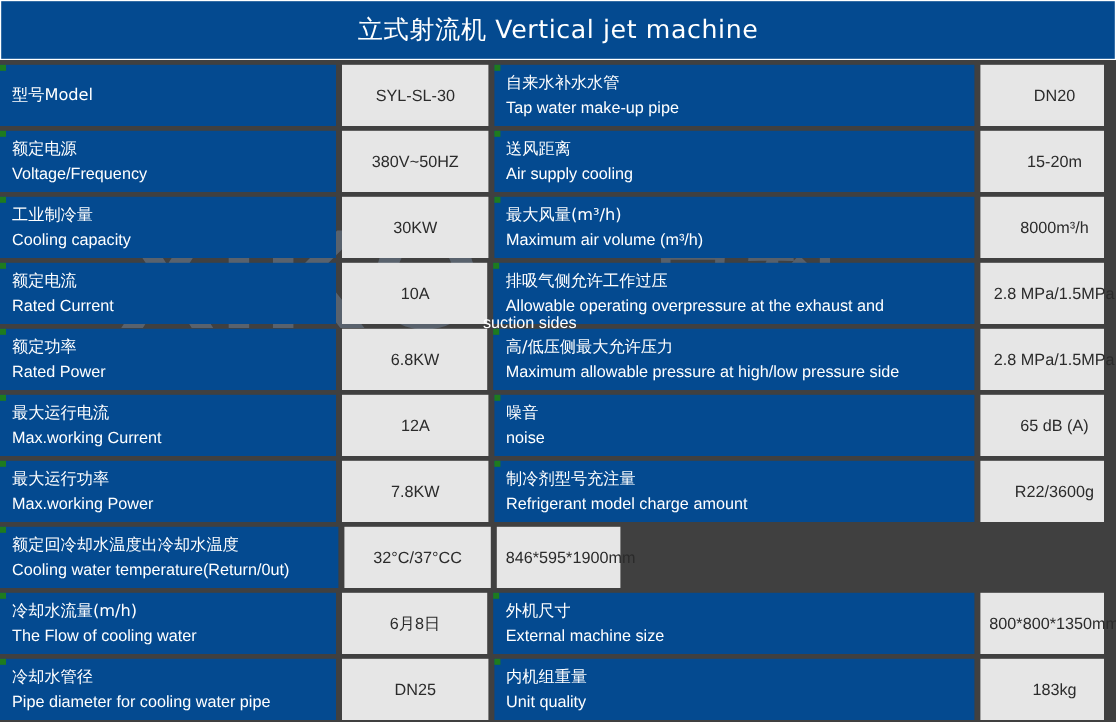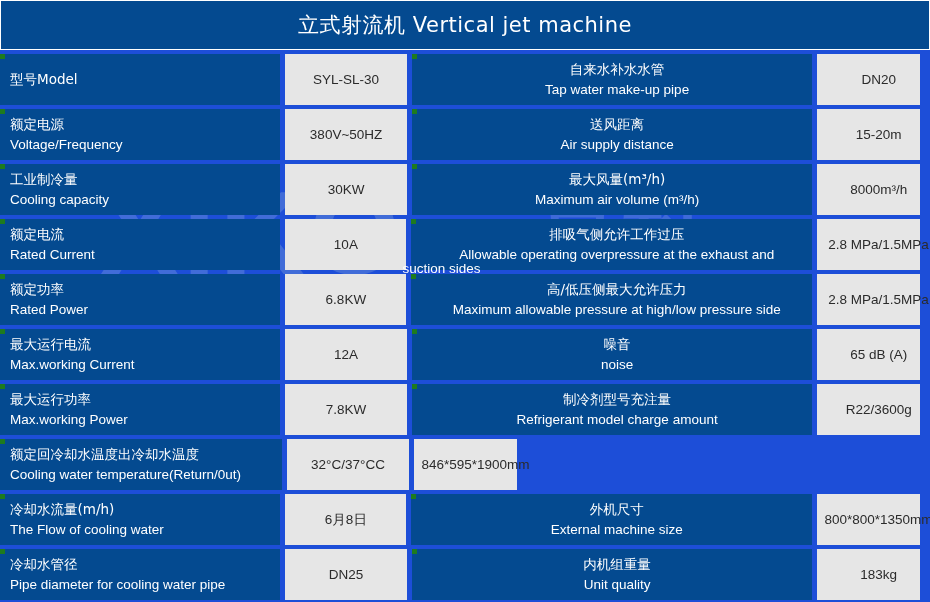--- a/index.html
+++ b/index.html
@@ -8,21 +8,21 @@
     width: 930px; height: 602px;
     background: #ffffff;
     font-family: "Liberation Sans", "DejaVu Sans", sans-serif;
     overflow: hidden;
   }
 
   #sheet {
     position: relative;
     width: 930px;
     height: 602px;
-    background: #1d4ed8;
+    background: #404040;
     overflow: hidden;
   }
 
   
   #watermark {
     position: absolute;
     left: 70px;
     top: 168px;
     width: 800px;
     height: 140px;
@@ -132,21 +132,21 @@
     align-items: center;
     justify-content: center;
     font-family: Liberation Sans, sans-serif;
     font-size: 13.5px;
     white-space: nowrap;
   }
 
   
   .c-lbl-left { width: 282px; margin-right: 5px; }
   .c-val-left { width: 122px; margin-right: 5px; }
-  .c-lbl-right { width: 403px; margin-right: 5px; align-items: center; }
+  .c-lbl-right { width: 403px; margin-right: 5px; }
   .c-val-right { width: 103px; margin-right: 10px; padding-left: 20px; }
 
   
   .lbl.overflow3 { overflow: visible; }
   .lbl.overflow3 .cn { font-size: 13.5px; }
   .lbl.overflow3 .en { font-size: 13.5px; }
   .lbl.overflow3 .en.wrap-line2 {
     position: absolute;
     left: -9px;
     bottom: -4px;
@@ -185,21 +185,21 @@
     </div>
 
     <div class="row">
       <div class="cell lbl c-lbl-left">
         <span class="cn">额定电源</span>
         <span class="en">Voltage/Frequency</span>
       </div>
       <div class="cell val c-val-left">380V~50HZ</div>
       <div class="cell lbl c-lbl-right">
         <span class="cn">送风距离</span>
-        <span class="en">Air supply distance</span>
+        <span class="en">Air supply cooling</span>
       </div>
       <div class="cell val c-val-right">15-20m</div>
     </div>
 
     <div class="row">
       <div class="cell lbl c-lbl-left">
         <span class="cn">工业制冷量</span>
         <span class="en">Cooling capacity</span>
       </div>
       <div class="cell val c-val-left">30KW</div>

